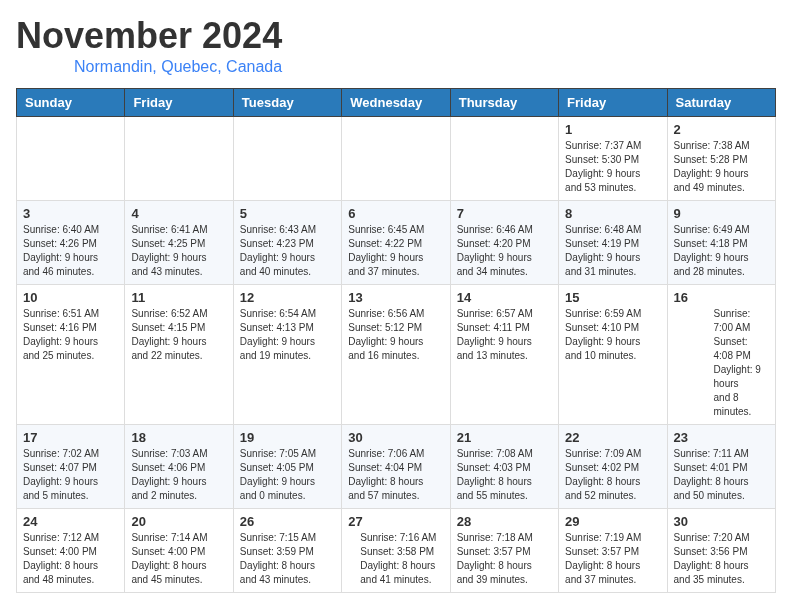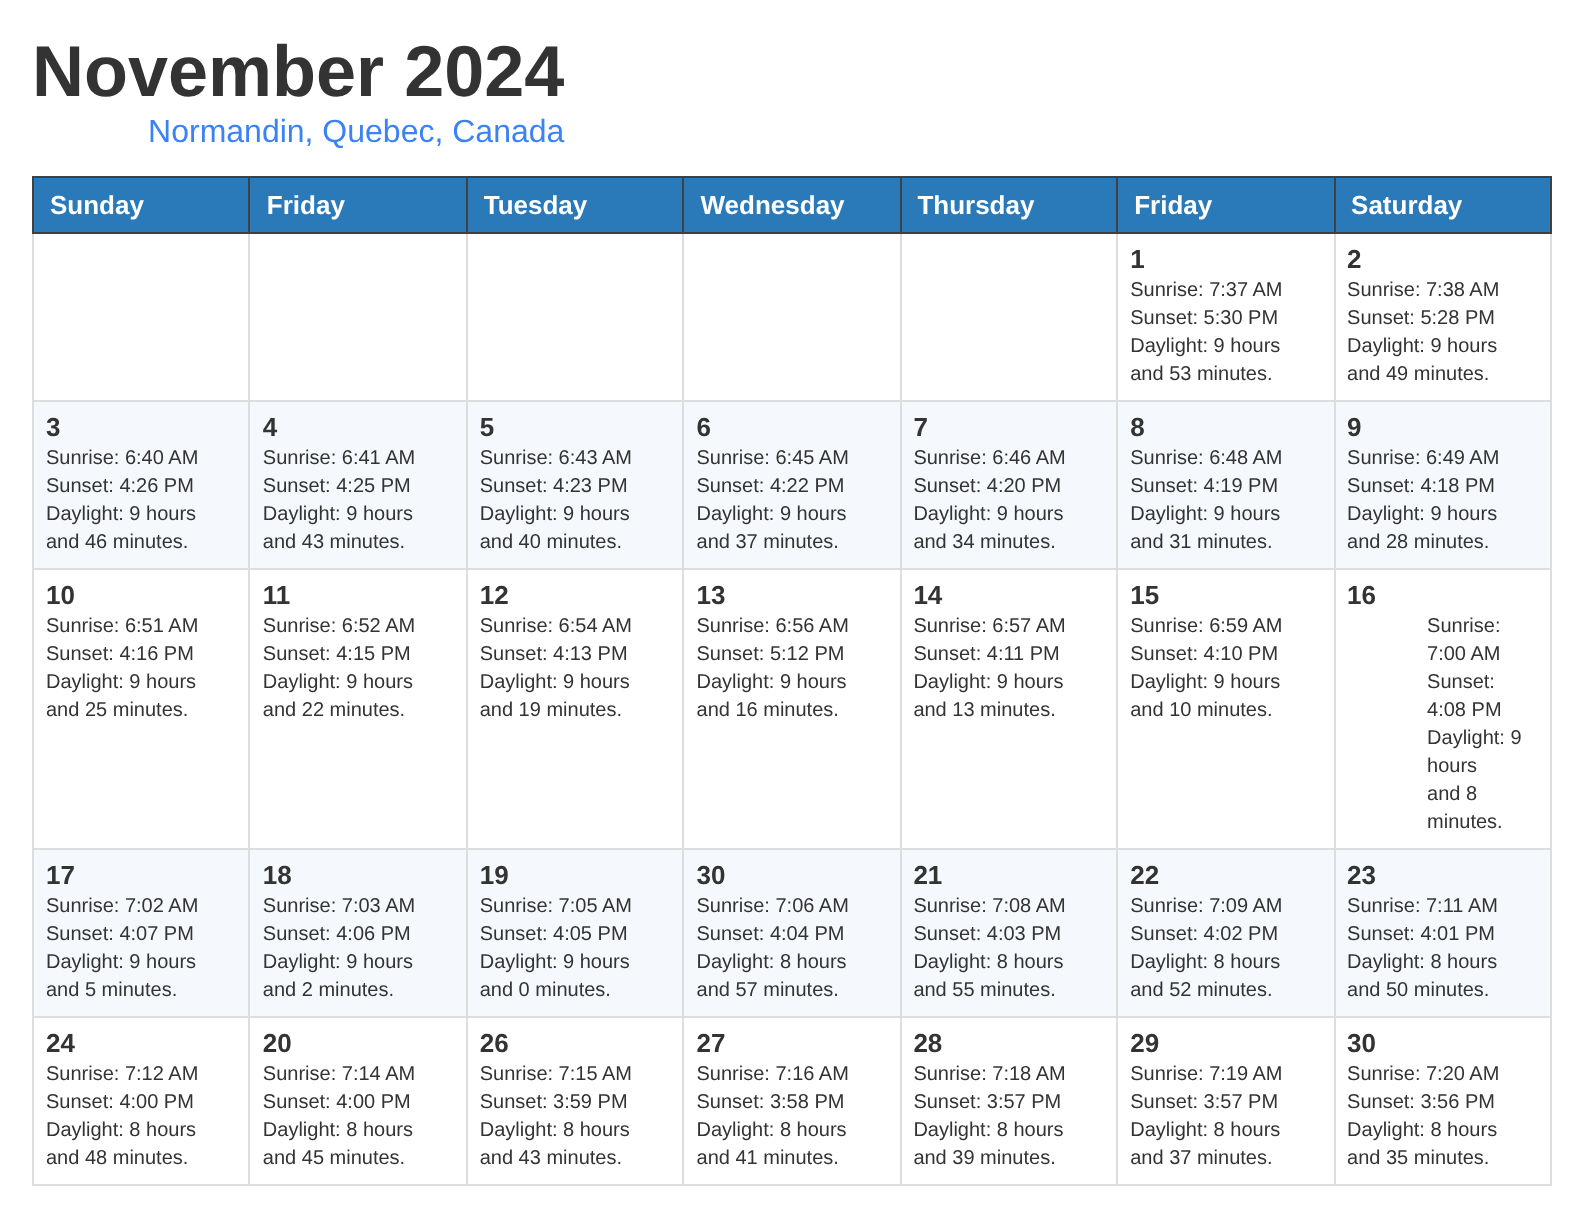--- a/index.html
+++ b/index.html
@@ -305,21 +305,21 @@
         </td>
         <td>
           <span class="day-num">26</span>
           <div class="day-info" style="white-space: pre-line;">Sunrise: 7:15 AM
 Sunset: 3:59 PM
 Daylight: 8 hours
 and 43 minutes.</div>
         </td>
         <td>
           <span class="day-num">27</span>
-          <div class="day-info" style="white-space: pre-line;">Sunrise: 7:16 AM
+          <div class="day-info" style="white-space: pre-line; margin-left: 12px;">Sunrise: 7:16 AM
 Sunset: 3:58 PM
 Daylight: 8 hours
 and 41 minutes.</div>
         </td>
         <td>
           <span class="day-num">28</span>
           <div class="day-info" style="white-space: pre-line;">Sunrise: 7:18 AM
 Sunset: 3:57 PM
 Daylight: 8 hours
 and 39 minutes.</div>

